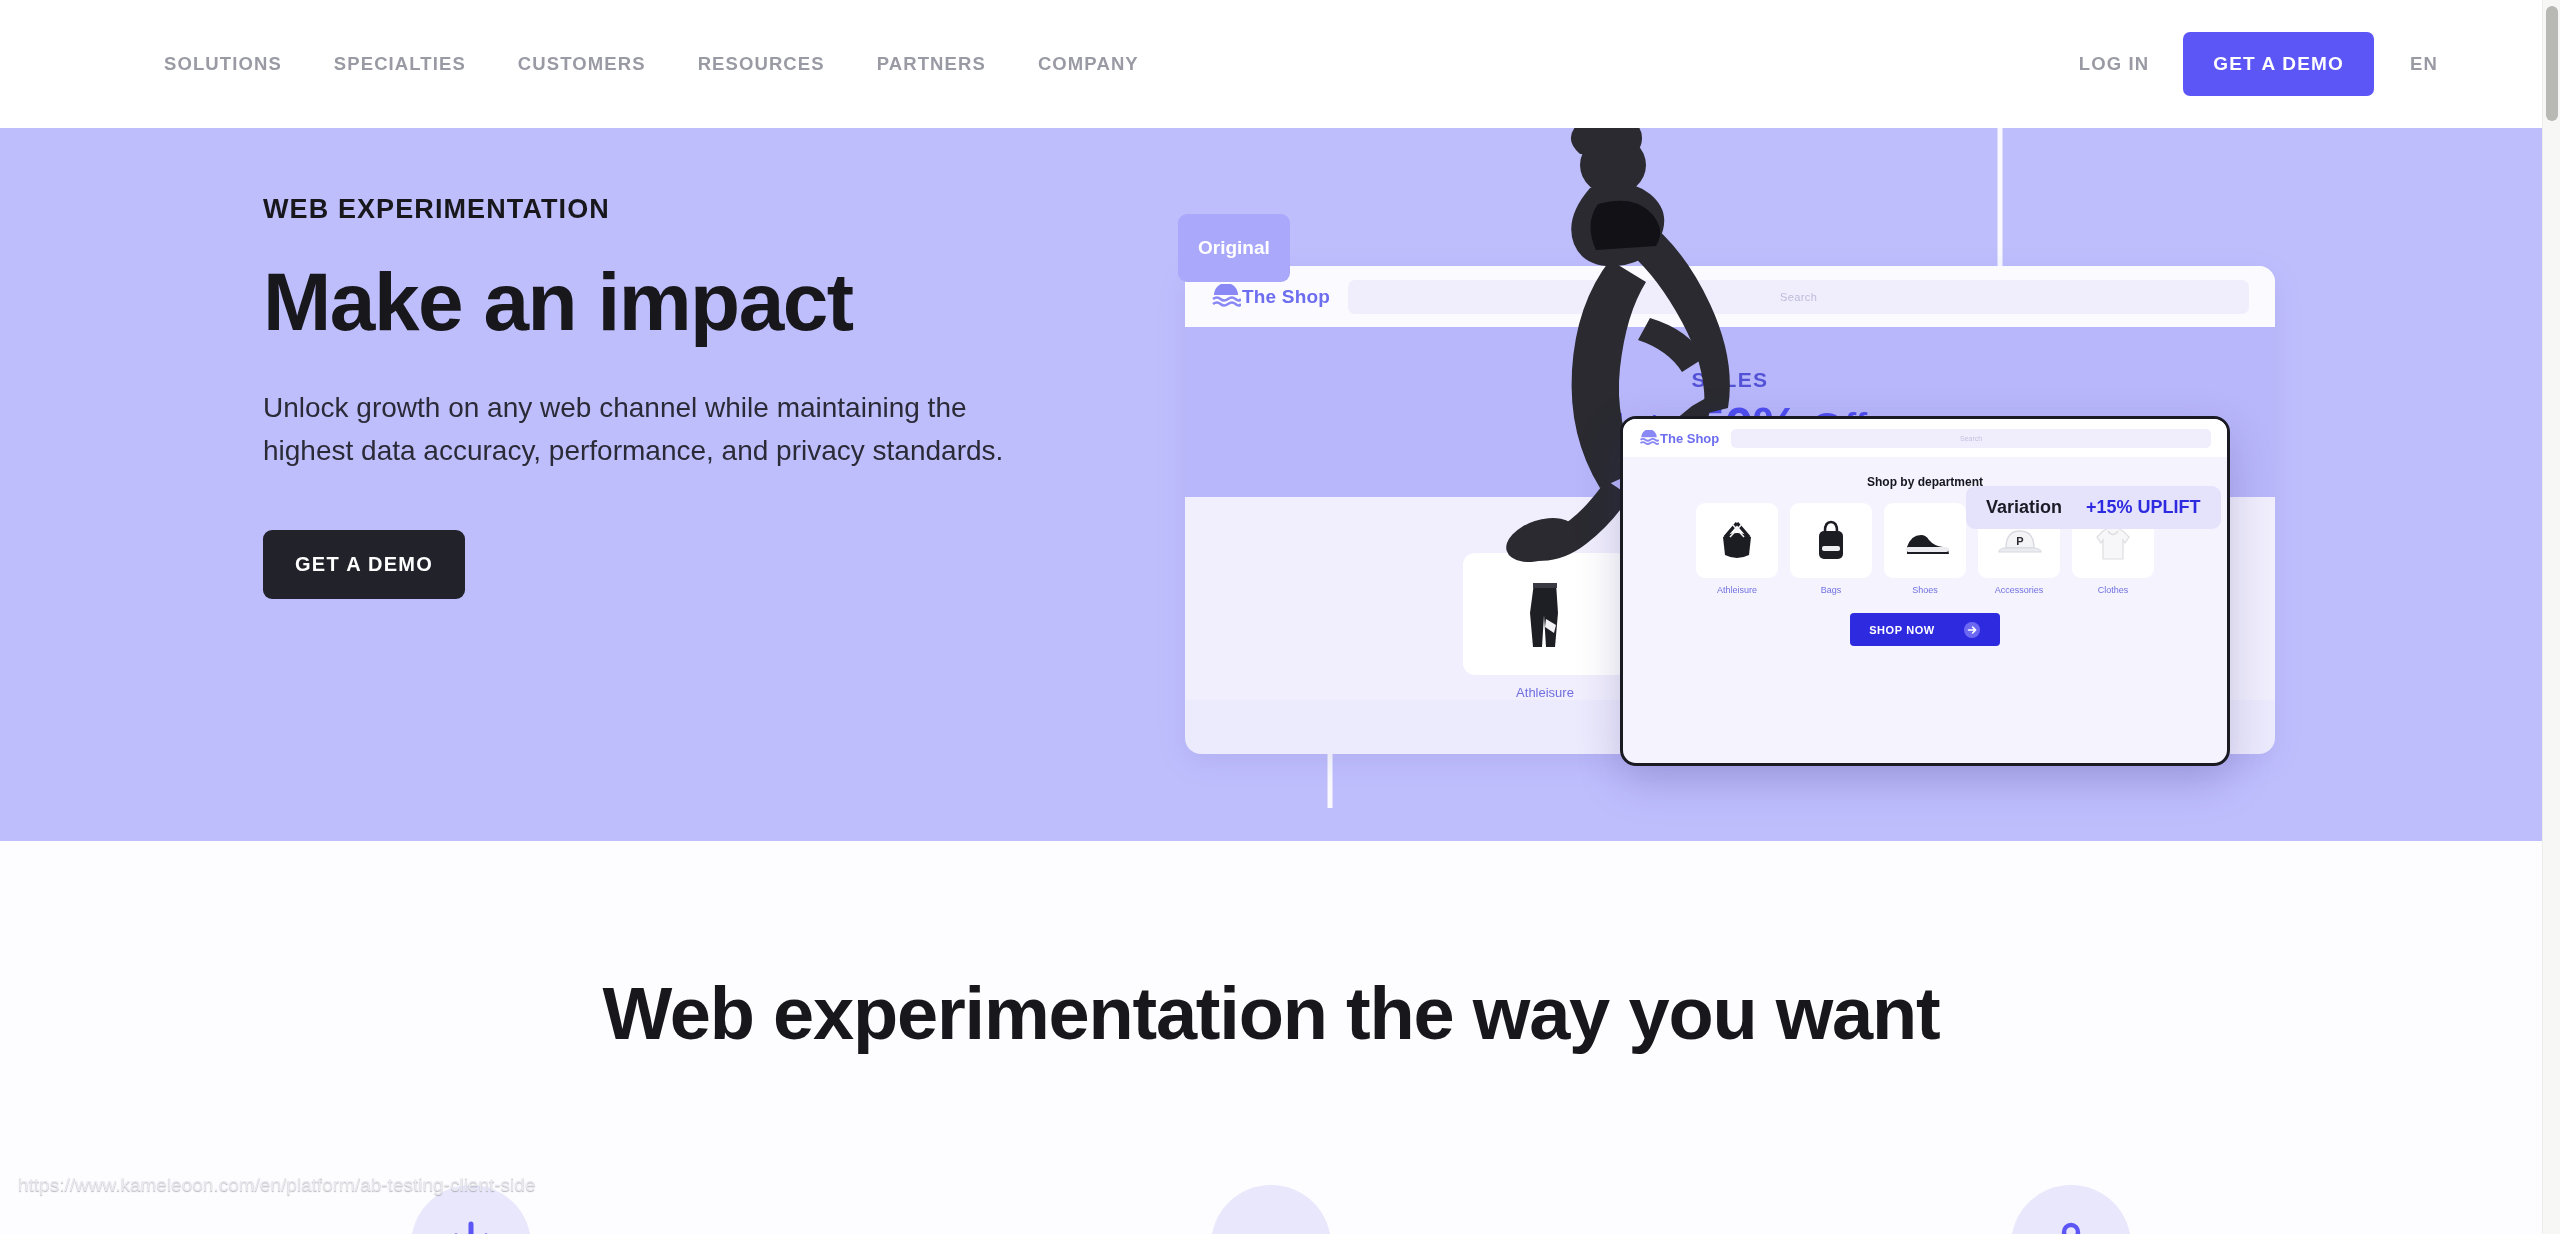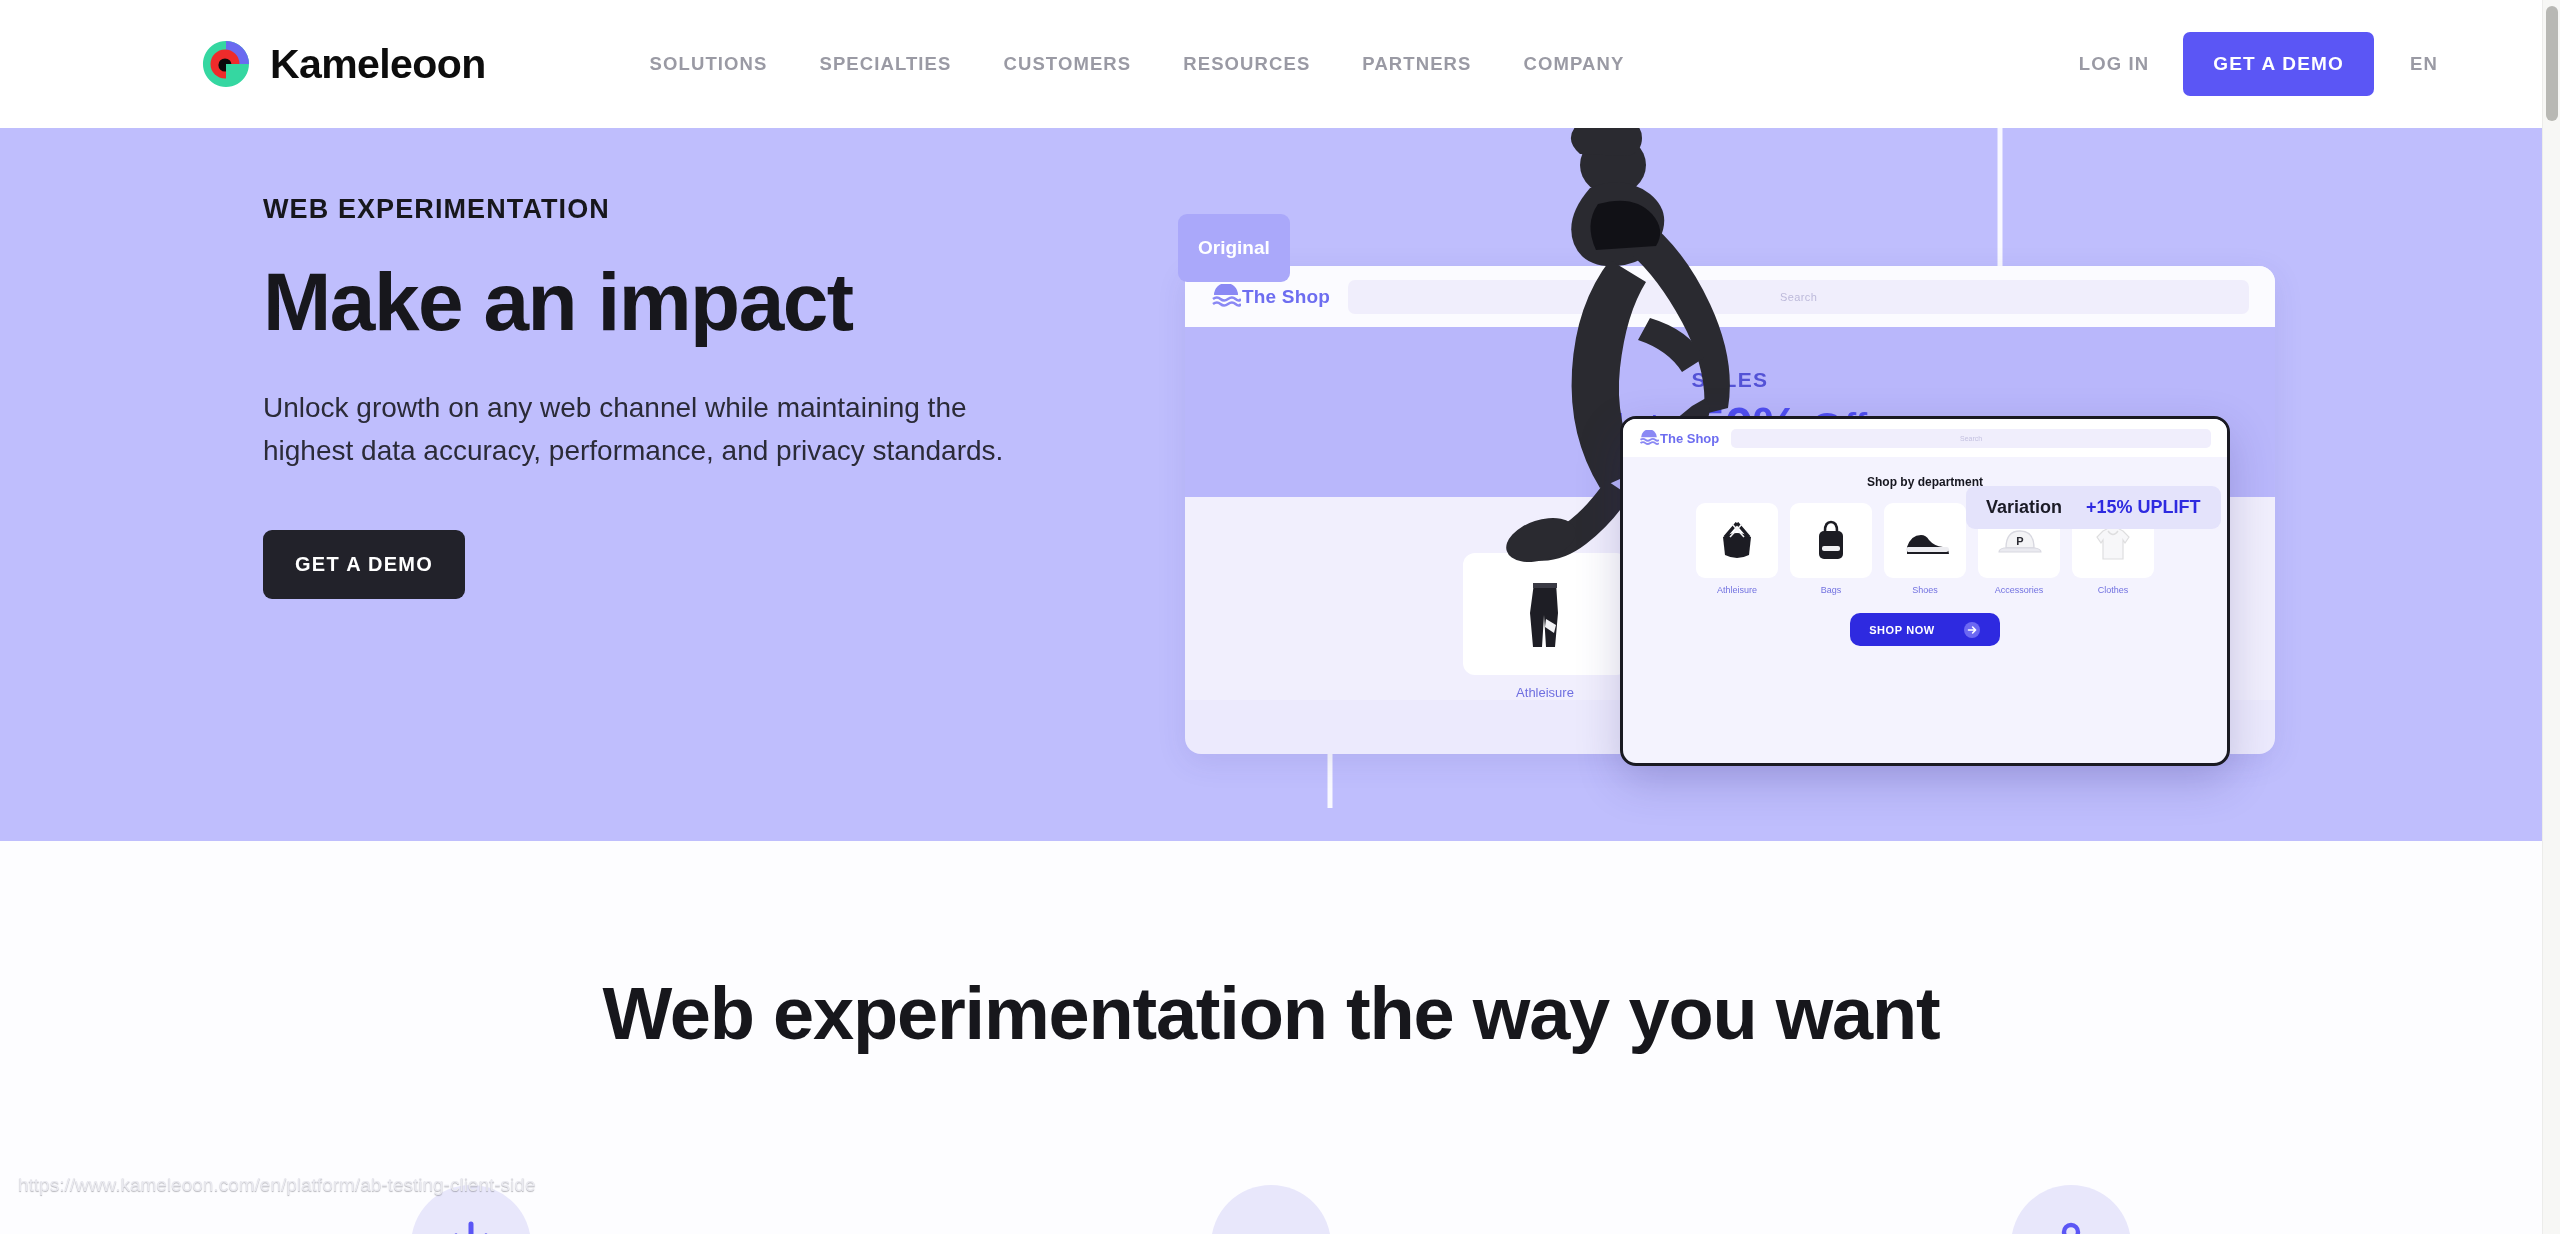--- a/index.html
+++ b/index.html
@@ -120,21 +120,21 @@
   .mv-search { flex: 1; height: 19px; background: #f0eefc; border-radius: 5px;
     display:flex; align-items:center; justify-content:center; font-size:7px; color:#c4c1e0; }
   .mv-body { padding: 18px 18px 0; }
   .mv-title { text-align: center; font-size: 12px; font-weight: 700; color: #16161f; margin-bottom: 14px; }
   .mv-cards { display: flex; gap: 12px; justify-content: center; }
   .mv-card { width: 82px; }
   .mv-card-img { height: 75px; background: #fff; border-radius: 9px; display:flex; align-items:center; justify-content:center; }
   .mv-card-label { text-align: center; font-size: 9px; color: #7272e0; margin-top: 7px; }
   .mv-shopnow {
     margin: 18px auto 0; width: 150px; height: 33px; background: #2e2ae0;
-    border-radius: 10px; display: flex; align-items: center; justify-content: center;
+    border-radius: 4px; display: flex; align-items: center; justify-content: center;
     gap: 28px; cursor: pointer;
   }
   .mv-shopnow span { color:#fff; font-size: 11px; font-weight: 800; letter-spacing: .6px; }
 
   .badge-original {
     position: absolute; left: 1178px; top: 86px;
     background: #aaa8fa; color: #ffffff;
     font-size: 19px; font-weight: 700; padding: 23px 20px; border-radius: 9px;
   }
   .badge-variation {
@@ -177,32 +177,20 @@
     background: #b8b8b4; border-radius: 6px;
   }
 </style>
 </head>
 <body>
 
 <div class="page">
 
   <div class="header">
 
-    <div class="logo-wrap">
-      <span class="logo-mark">
-        <svg width="52" height="52" viewBox="0 0 52 52">
-          <path d="M26 3 A23 23 0 1 1 25.9 3 Z" fill="#35d7a1"></path>
-          <path d="M26 26 L26 3 A23 23 0 0 1 49 26 Z" fill="#6a6af0"></path>
-          <circle cx="25" cy="26" r="14.5" fill="#ee2b2b"></circle>
-          <circle cx="25" cy="27" r="6.6" fill="#0a0a0a"></circle>
-          <path d="M26 26 L46 26 A20 20 0 0 1 26 46 Z" fill="#35d7a1"></path>
-        </svg>
-      </span>
-      <span class="logo-text">Kameleoon</span>
-    </div>
 
     <nav class="nav">
       <span class="nav-item">SOLUTIONS</span>
       <span class="nav-item">SPECIALTIES</span>
       <span class="nav-item">CUSTOMERS</span>
       <span class="nav-item">RESOURCES</span>
       <span class="nav-item">PARTNERS</span>
       <span class="nav-item">COMPANY</span>
     </nav>
 

